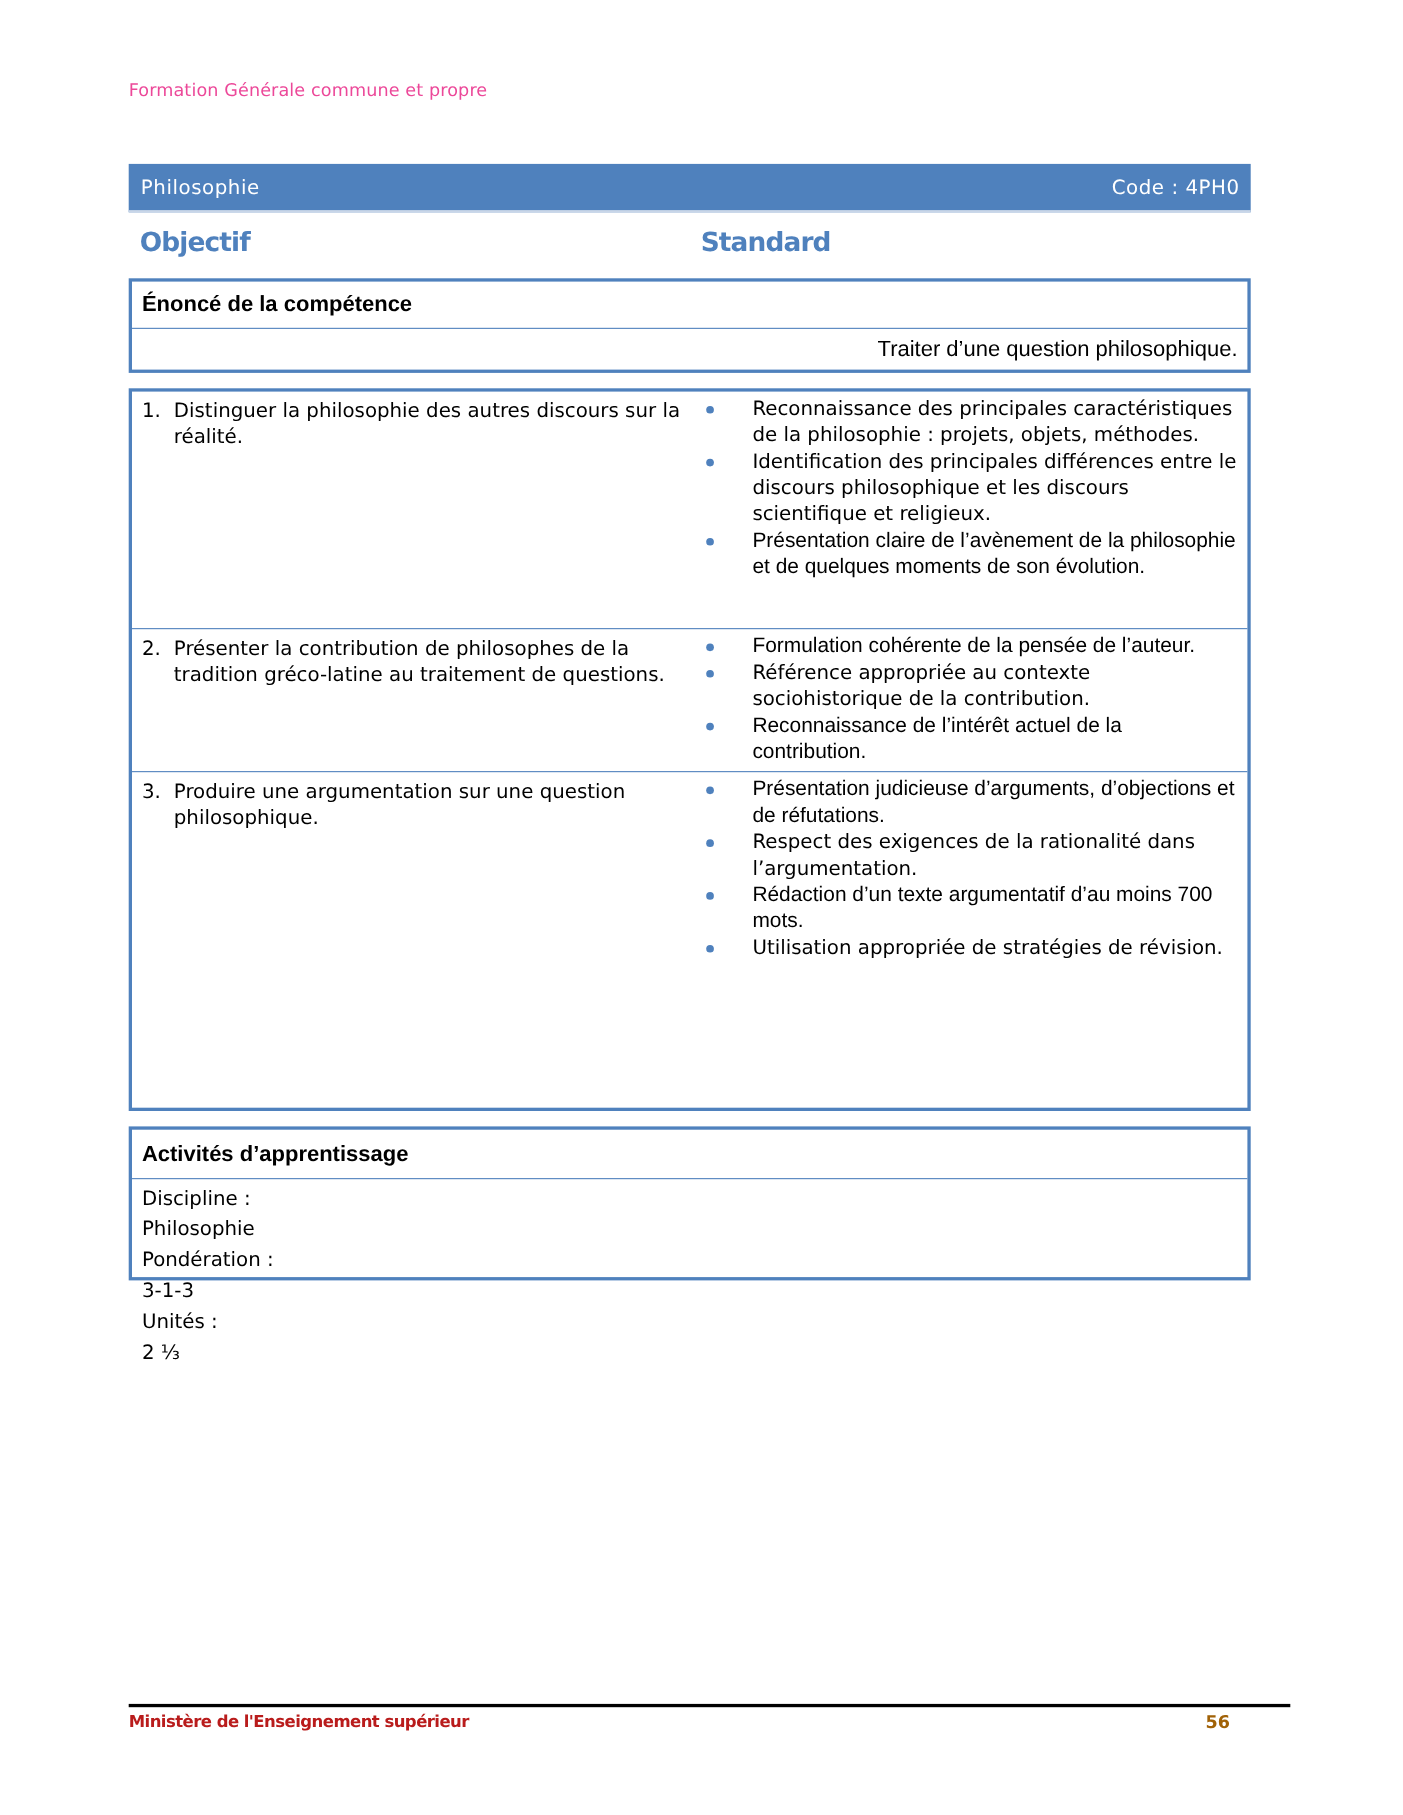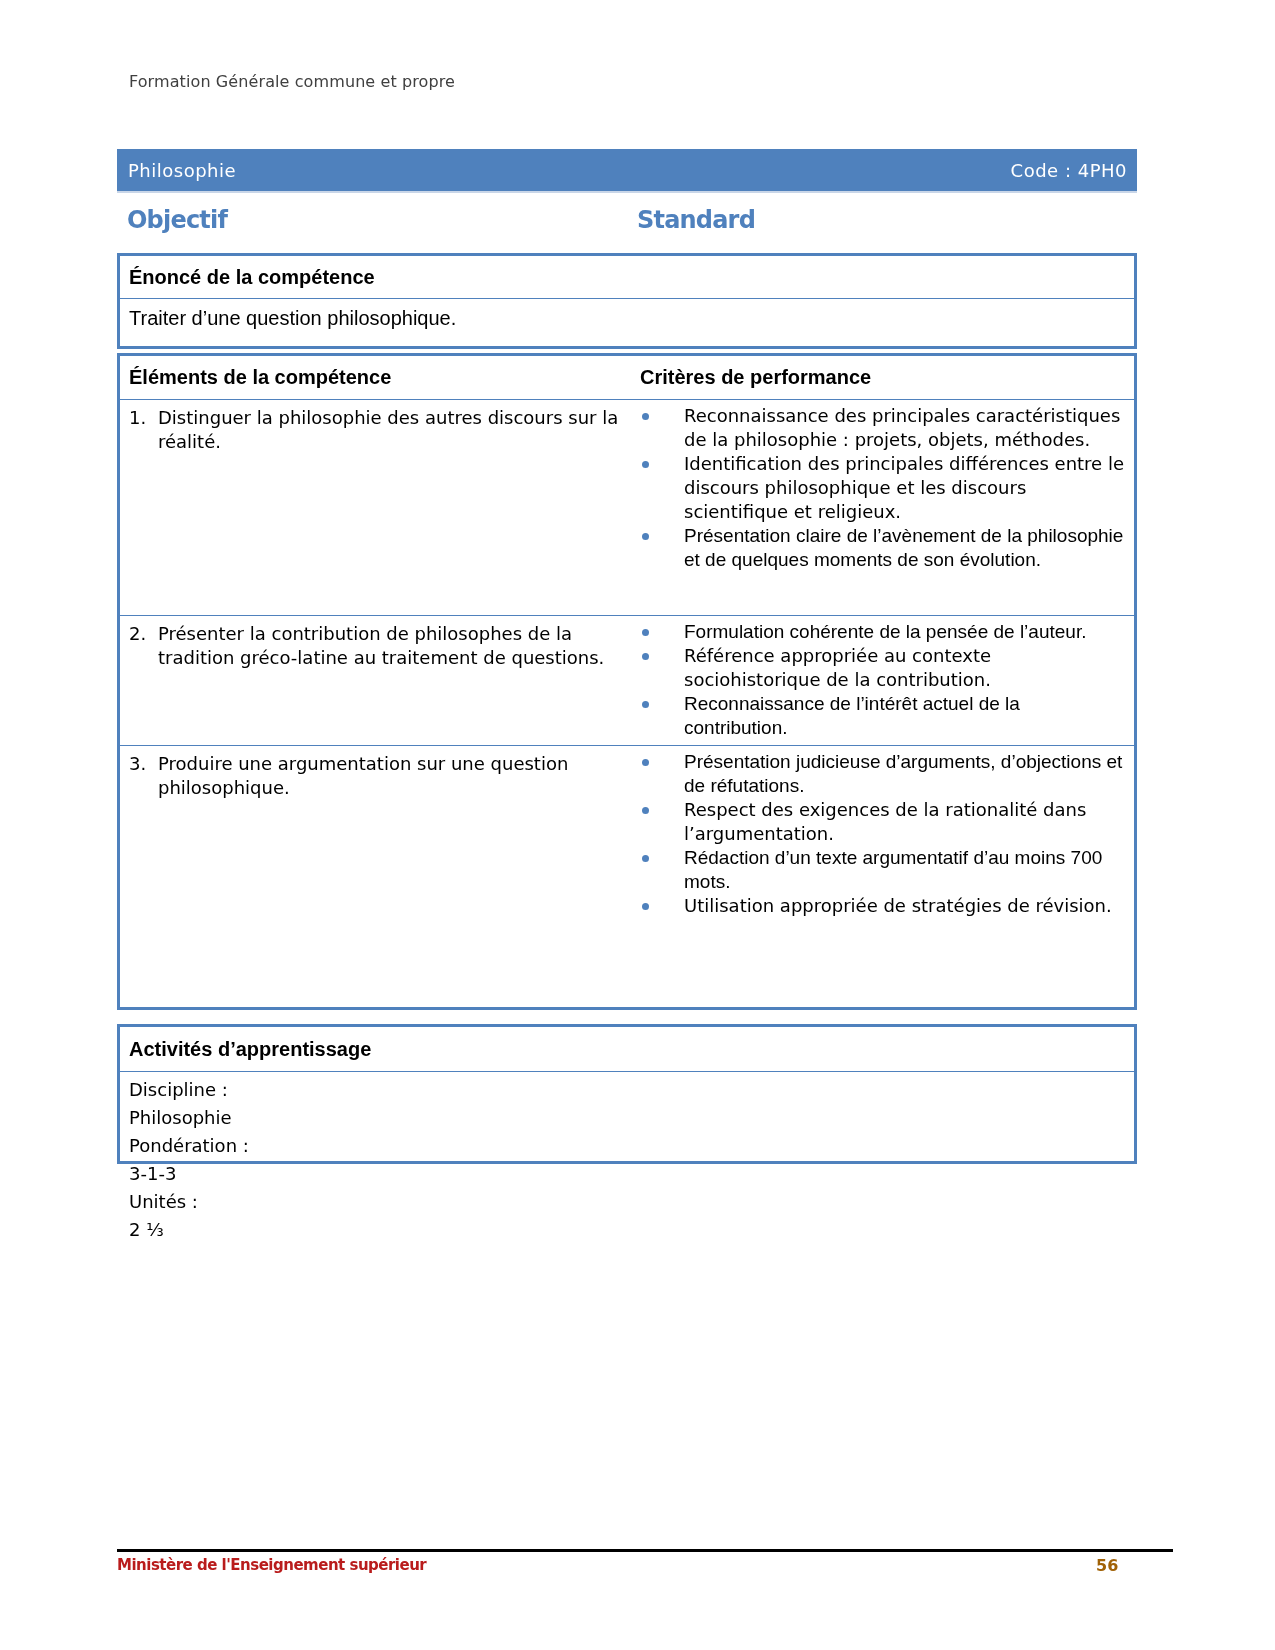--- a/index.html
+++ b/index.html
@@ -1,25 +1,25 @@
 <!DOCTYPE html>
 <html><head>
 <meta charset="utf-8">
 <style>
   html, body { margin: 0; padding: 0; background: #ffffff; }
   body { width: 1275px; height: 1650px; position: relative; font-family: "DejaVu Sans", sans-serif; color: #000; }
-  .running-head { position: absolute; left: 129px; top: 72px; font-size: 16px; color: #404040; letter-spacing: 0.1px; }
+  .running-head { position: absolute; left: 117px; top: 72px; font-size: 16px; color: #ec4899; letter-spacing: 0.1px; }
   .course-bar { position: absolute; left: 117px; top: 149px; width: 1020px; height: 44px; background: #4f81bd; color: #fff; display: flex; justify-content: space-between; align-items: center; box-sizing: border-box; padding: 0 10px 0 11px; font-size: 18px; border-bottom: 2px solid #c9d6e8; }
   .course-bar span { letter-spacing: 0.5px; }
   .heading-row { position: absolute; top: 206px; left: 117px; width: 1020px; font-family: "DejaVu Sans", sans-serif; font-weight: bold; font-size: 24px; color: #4f81bd; }
   .heading-row .obj { position: absolute; left: 10px; letter-spacing: -0.8px; }
   .heading-row .std { position: absolute; left: 520px; letter-spacing: -0.8px; }
   .box { position: absolute; left: 117px; width: 1020px; border: 3px solid #4f81bd; box-sizing: border-box; }
   .box .hdr { font-family: "Liberation Sans", sans-serif; font-weight: bold; font-size: 20px; padding: 0 9px; display: flex; align-items: center; border-bottom: 1.5px solid #4f81bd; }
-  .enonce { top: 253px; height: 96px; }
+  .enonce { top: 253px; height: 86px; text-align: right; }
   .enonce .hdr { height: 42px; }
   .enonce .body { font-family: "Liberation Sans", sans-serif; font-size: 20px; padding: 8px 9px 0 9px; }
   .elements { top: 353px; height: 657px; }
   .elements .hdr { height: 43px; padding: 0; }
   .elements .hdr .c1 { width: 510px; padding-left: 9px; box-sizing: border-box; }
   .elements .hdr .c2 { padding-left: 10px; }
   .erow { display: flex; border-bottom: 1.5px solid #4f81bd; box-sizing: border-box; }
   .erow:last-child { border-bottom: none; }
   .erow .left { width: 510px; box-sizing: border-box; padding: 6px 8px 0 9px; font-size: 18px; line-height: 24px; display: flex; }
   .erow .left .num { width: 29px; flex: none; }
@@ -52,24 +52,20 @@
   <span class="obj">Objectif</span>
   <span class="std">Standard</span>
 </div>
 
 <div class="box enonce">
   <div class="hdr">Énoncé de la compétence</div>
   <div class="body">Traiter d’une question philosophique.</div>
 </div>
 
 <div class="box elements">
-  <div class="hdr">
-    <div class="c1">Éléments de la compétence</div>
-    <div class="c2">Critères de performance</div>
-  </div>
 
   <div class="erow" style="height:216px">
     <div class="left">
       <span class="num">1.</span>
       <span>Distinguer la philosophie des autres discours sur la réalité.</span>
     </div>
     <div class="right">
       <div class="crit">
           <span class="dot"></span>
           <span class="txt">Reconnaissance des principales caractéristiques de la philosophie : projets, objets, méthodes.</span>

